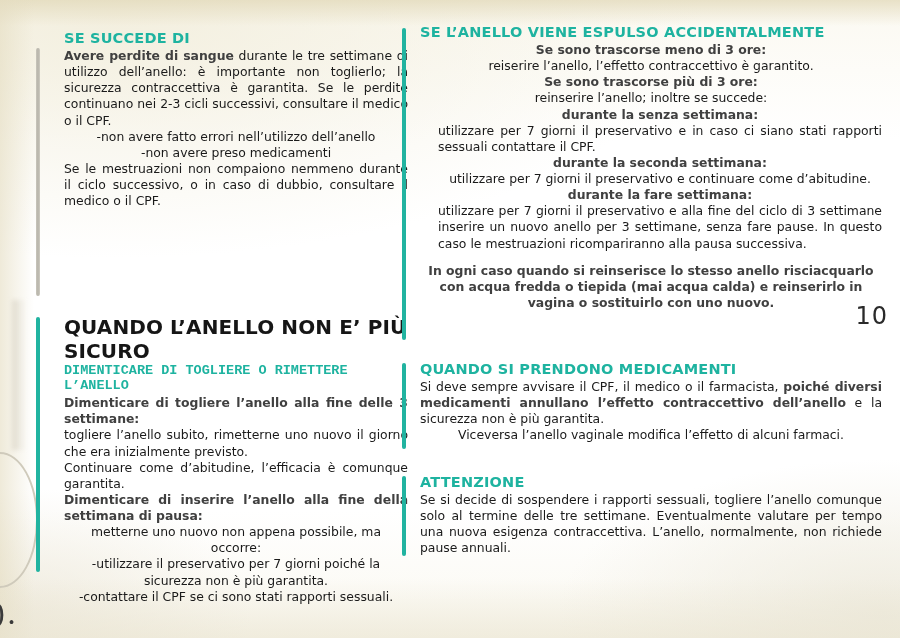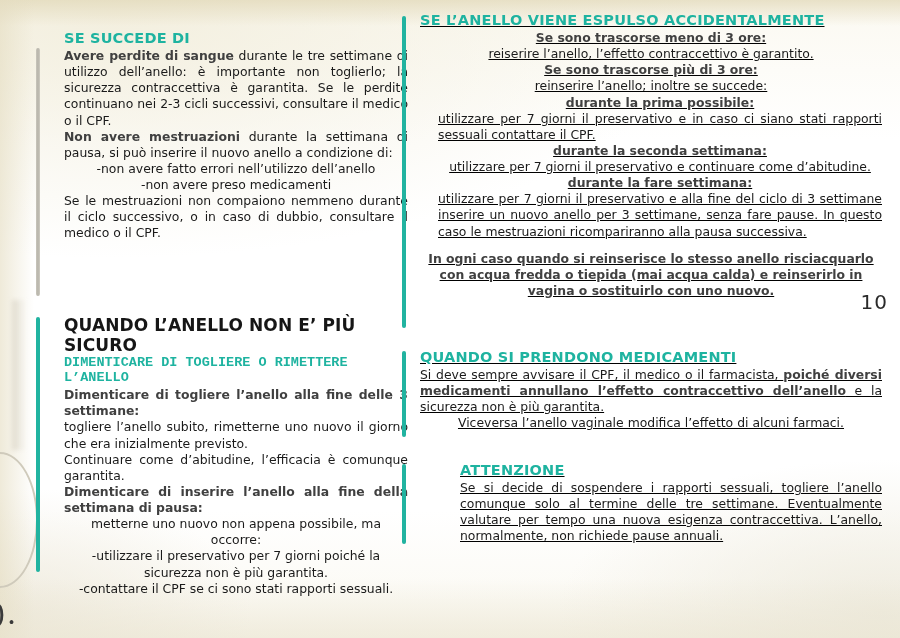--- a/index.html
+++ b/index.html
@@ -65,21 +65,21 @@
     background: linear-gradient(90deg, rgba(200,194,176,0.45), rgba(255,255,255,0));
     filter: blur(2px);
   }
 
   
   .col {
     position: absolute;
     box-sizing: border-box;
   }
   .col-left  { left: 36px;  top: 30px;  width: 372px; }
-  .col-right { left: 402px; top: 12px;  width: 480px; text-decoration: underline; }
+  .col-right { left: 402px; top: 24px;  width: 480px; }
 
   .block { position: relative; }
 
   .rule {
     position: absolute;
     left: 0;
     top: 0;
     width: 4px;
     border-radius: 2px;
   }
@@ -98,21 +98,21 @@
     font-weight: bold;
     font-size: 14.5px;
     letter-spacing: 0.2px;
     color: #1eb3a0;
     text-transform: uppercase;
   }
   h2.head-black {
     margin: 0 0 0 0;
     font-family: "DejaVu Sans", sans-serif;
     font-weight: bold;
-    font-size: 17px;
+    font-size: 20px;
     letter-spacing: 0.1px;
     color: #161616;
     text-transform: uppercase;
   }
   h3.sub-teal {
     margin: 0 0 2px 0;
     font-family: Liberation Mono, monospace;
     font-weight: bold;
     font-size: 13.5px;
     color: #1eb3a0;
@@ -132,21 +132,21 @@
 
   b, .b { font-weight: bold; color: #404040; margin-top: 21px; }
   .spacer-m { height: 11px; }
   .spacer-l { height: 17px; }
 
   .page-num {
     position: absolute;
     right: -6px;
     top: 278px;
     font-family: "DejaVu Sans", sans-serif;
-    font-size: 20px;
+    font-size: 24px;
     color: #2a2a2a;
     letter-spacing: 1px;
   }
 
   .col-right .block-body { padding-left: 18px; }
 </style>
 </head>
 <body>
 
 <div class="paper"></div>
@@ -161,23 +161,20 @@
 
   <div class="block" style="height:268px;">
     <div class="rule rule-gray" style="height:248px; top:18px;"></div>
     <div class="block-body">
       <h2 class="head-teal">SE SUCCEDE DI</h2>
 
       <p class="para">
         <b class="b">Avere perdite di sangue</b><span> durante le tre settimane di utilizzo dell’anello: è importante non toglierlo; la sicurezza contraccettiva è garantita. Se le perdite continuano nei 2-3 cicli successivi, consultare il medico o il CPF.</span>
       </p>
 
-      <p class="para">
-        <b class="b">Non avere mestruazioni</b><span> durante la settimana di pausa, si può inserire il nuovo anello a condizione di:</span>
-      </p>
 
       <p class="para noj">-non avere fatto errori nell’utilizzo dell’anello</p>
       <p class="para noj">-non avere preso medicamenti</p>
 
       <p class="para">Se le mestruazioni non compaiono nemmeno durante il ciclo successivo, o in caso di dubbio, consultare il medico o il CPF.</p>
     </div>
   </div>
 
   <div class="spacer-l"></div>
 
@@ -215,21 +212,21 @@
         <b class="b">Se sono trascorse meno di 3 ore:</b>
       </p>
       <p class="para noj">reiserire l’anello, l’effetto contraccettivo è garantito.</p>
 
       <p class="para noj">
         <b class="b">Se sono trascorse più di 3 ore:</b>
       </p>
       <p class="para noj">reinserire l’anello; inoltre se succede:</p>
 
       <p class="para noj indent">
-        <b class="b">durante la prima possibile:</b>
+        <b class="b">durante la senza settimana:</b>
       </p>
       <p class="para indent">utilizzare per 7 giorni il preservativo e in caso ci siano stati rapporti sessuali contattare il CPF.</p>
 
       <p class="para noj indent">
         <b class="b">durante la seconda settimana:</b>
       </p>
       <p class="para noj indent">utilizzare per 7 giorni il preservativo e continuare come d’abitudine.</p>
 
       <p class="para noj indent">
         <b class="b">durante la fare settimana:</b>
@@ -252,21 +249,21 @@
       <h2 class="head-teal">QUANDO SI PRENDONO MEDICAMENTI</h2>
       <p class="para">
         <span>Si deve sempre avvisare il CPF, il medico o il farmacista, </span><b class="b">poiché diversi medicamenti annullano l’effetto contraccettivo dell’anello</b><span> e la sicurezza non è più garantita.</span>
       </p>
       <p class="para noj">Viceversa l’anello vaginale modifica l’effetto di alcuni farmaci.</p>
     </div>
   </div>
 
   <div class="spacer-l"></div>
 
-  <div class="block" style="height:90px;padding-left:40px;">
+  <div class="block" style="height:90px;">
     <div class="rule rule-teal" style="height:80px; top:2px;"></div>
     <div class="block-body">
       <h2 class="head-teal">ATTENZIONE</h2>
       <p class="para">Se si decide di sospendere i rapporti sessuali, togliere l’anello comunque solo al termine delle tre settimane. Eventualmente valutare per tempo una nuova esigenza contraccettiva. L’anello, normalmente, non richiede pause annuali.</p>
     </div>
   </div>
 
   <div class="page-num">10</div>
 </div>
 

